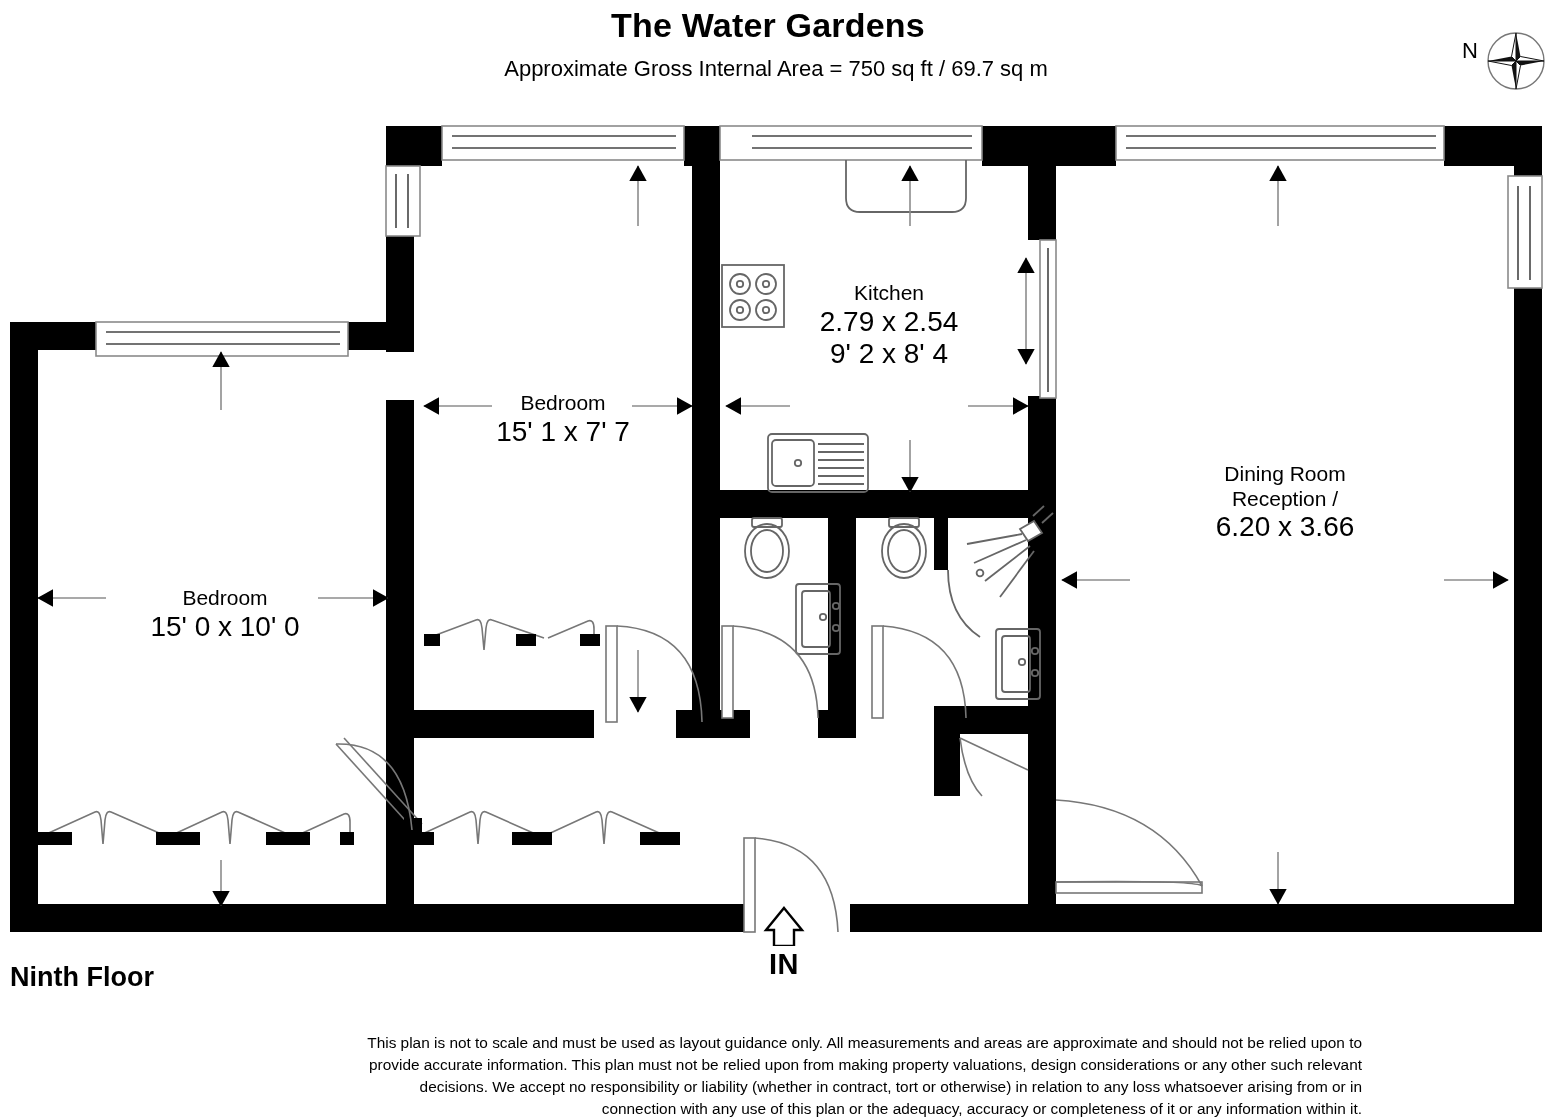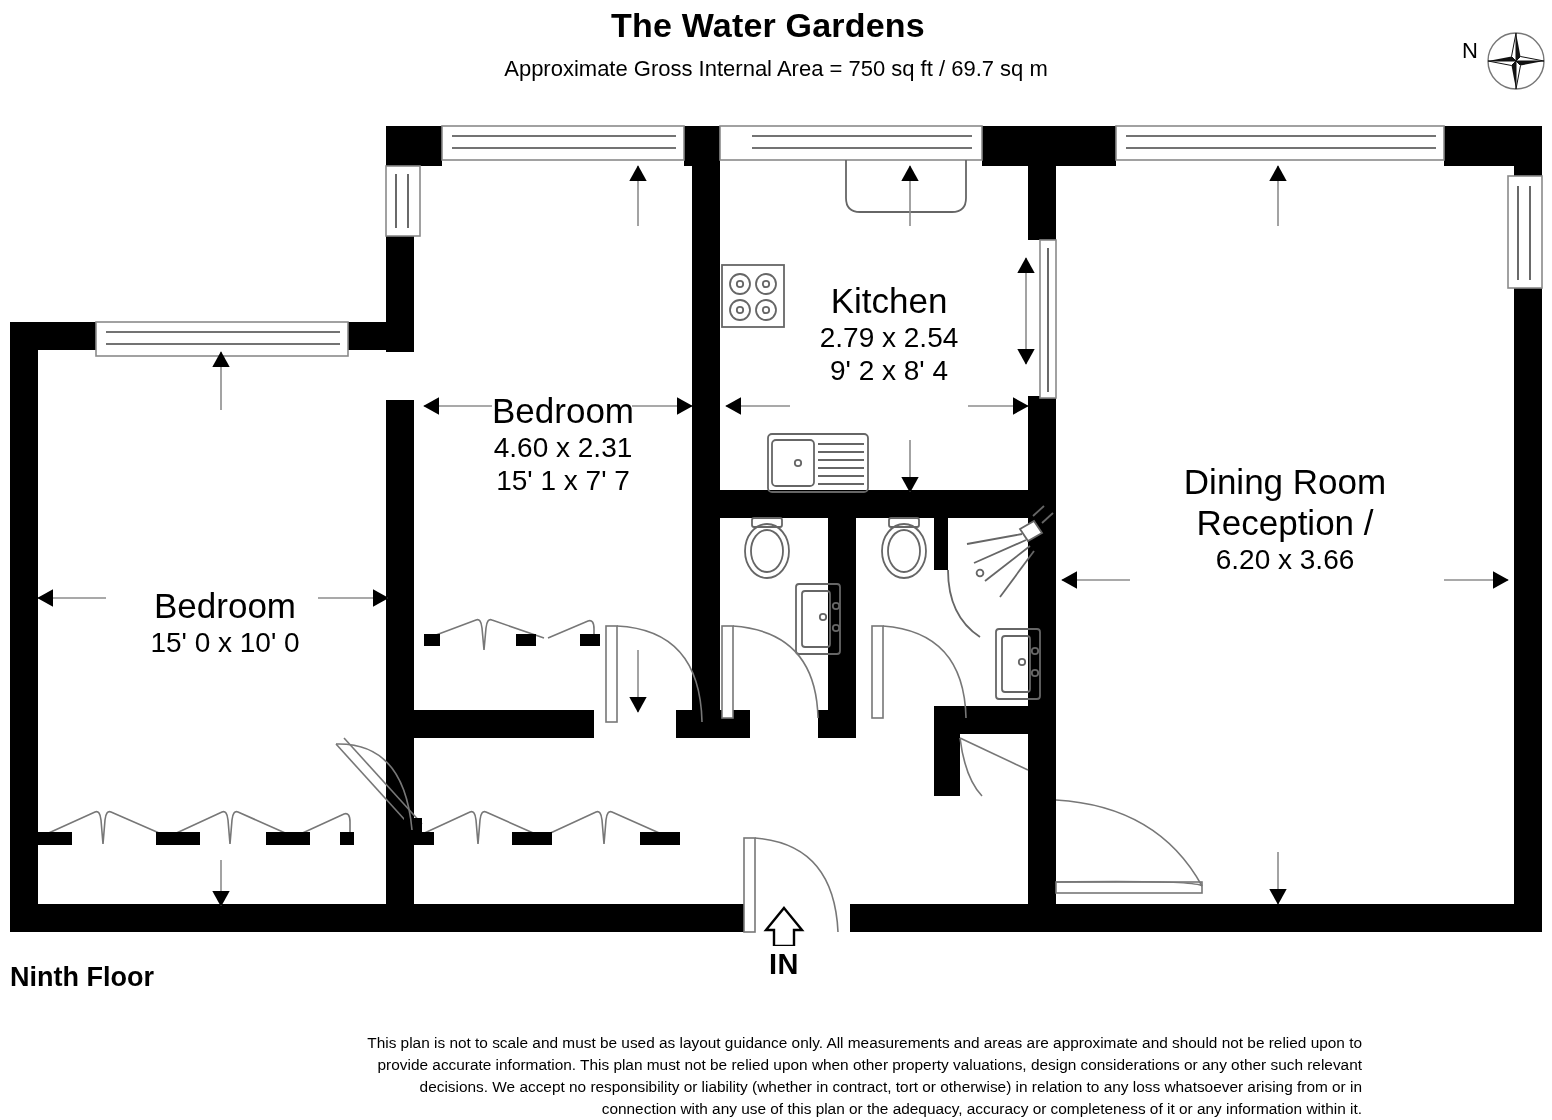--- a/index.html
+++ b/index.html
@@ -30,21 +30,21 @@
   
   #disclaimer{position:absolute;left:196px;top:1032px;width:1166px;
               text-align:right;font-size:15.4px;line-height:1.42;}
 
   
   #plan-canvas{position:absolute;left:0;top:0;width:1552px;height:1120px;}
 
   
   .room-label{position:absolute;text-align:center;line-height:1.17;
               white-space:nowrap;}
-  .room-label .rl-name{font-size:35px;}
+  .room-label .rl-name{font-size:21px;}
   .room-label .rl-dim{font-size:28px;}
 </style>
 </head>
 <body>
 
 <div id="header">
   <div id="plan-title">The Water Gardens</div>
   <div id="plan-area">Approximate Gross Internal Area = 750 sq ft / 69.7 sq m</div>
 </div>
 
@@ -302,21 +302,20 @@
   </g>
 </svg>
 
 <div class="room-label" style="left:62px;top:586px;width:326px;">
   <div class="rl-name">Bedroom</div>
   <div class="rl-dim">15' 0 x 10' 0</div>
 </div>
 
 <div class="room-label" style="left:400px;top:391px;width:326px;">
   <div class="rl-name">Bedroom</div>
-  <div class="rl-dim">4.60 x 2.31</div>
   <div class="rl-dim">15' 1 x 7' 7</div>
 </div>
 
 <div class="room-label" style="left:746px;top:281px;width:286px;">
   <div class="rl-name">Kitchen</div>
   <div class="rl-dim">2.79 x 2.54</div>
   <div class="rl-dim">9' 2 x 8' 4</div>
 </div>
 
 <div class="room-label" style="left:1140px;top:462px;width:290px;">
@@ -329,16 +328,16 @@
   <svg width="56" height="40" viewBox="0 0 56 40">
     <path d="M28 2 L46 24 L38 24 L38 40 L18 40 L18 24 L10 24 Z" fill="none" stroke="#000" stroke-width="2.4"></path>
   </svg>
   <div class="in-text">IN</div>
 </div>
 
 <div id="floor-label">Ninth Floor</div>
 
 <div id="disclaimer">
   <div>This plan is not to scale and must be used as layout guidance only. All measurements and areas are approximate and should not be relied upon to</div>
-  <div>provide accurate information. This plan must not be relied upon when other property valuations, design considerations or any other such relevant</div>
+  <div>provide accurate information. This plan must not be relied upon from making property valuations, design considerations or any other such relevant</div>
   <div>decisions. We accept no responsibility or liability (whether in contract, tort or otherwise) in relation to any loss whatsoever arising from or in</div>
   <div>connection with any use of this plan or the adequacy, accuracy or completeness of it or any information within it.</div>
 </div>
 
 </body></html>

